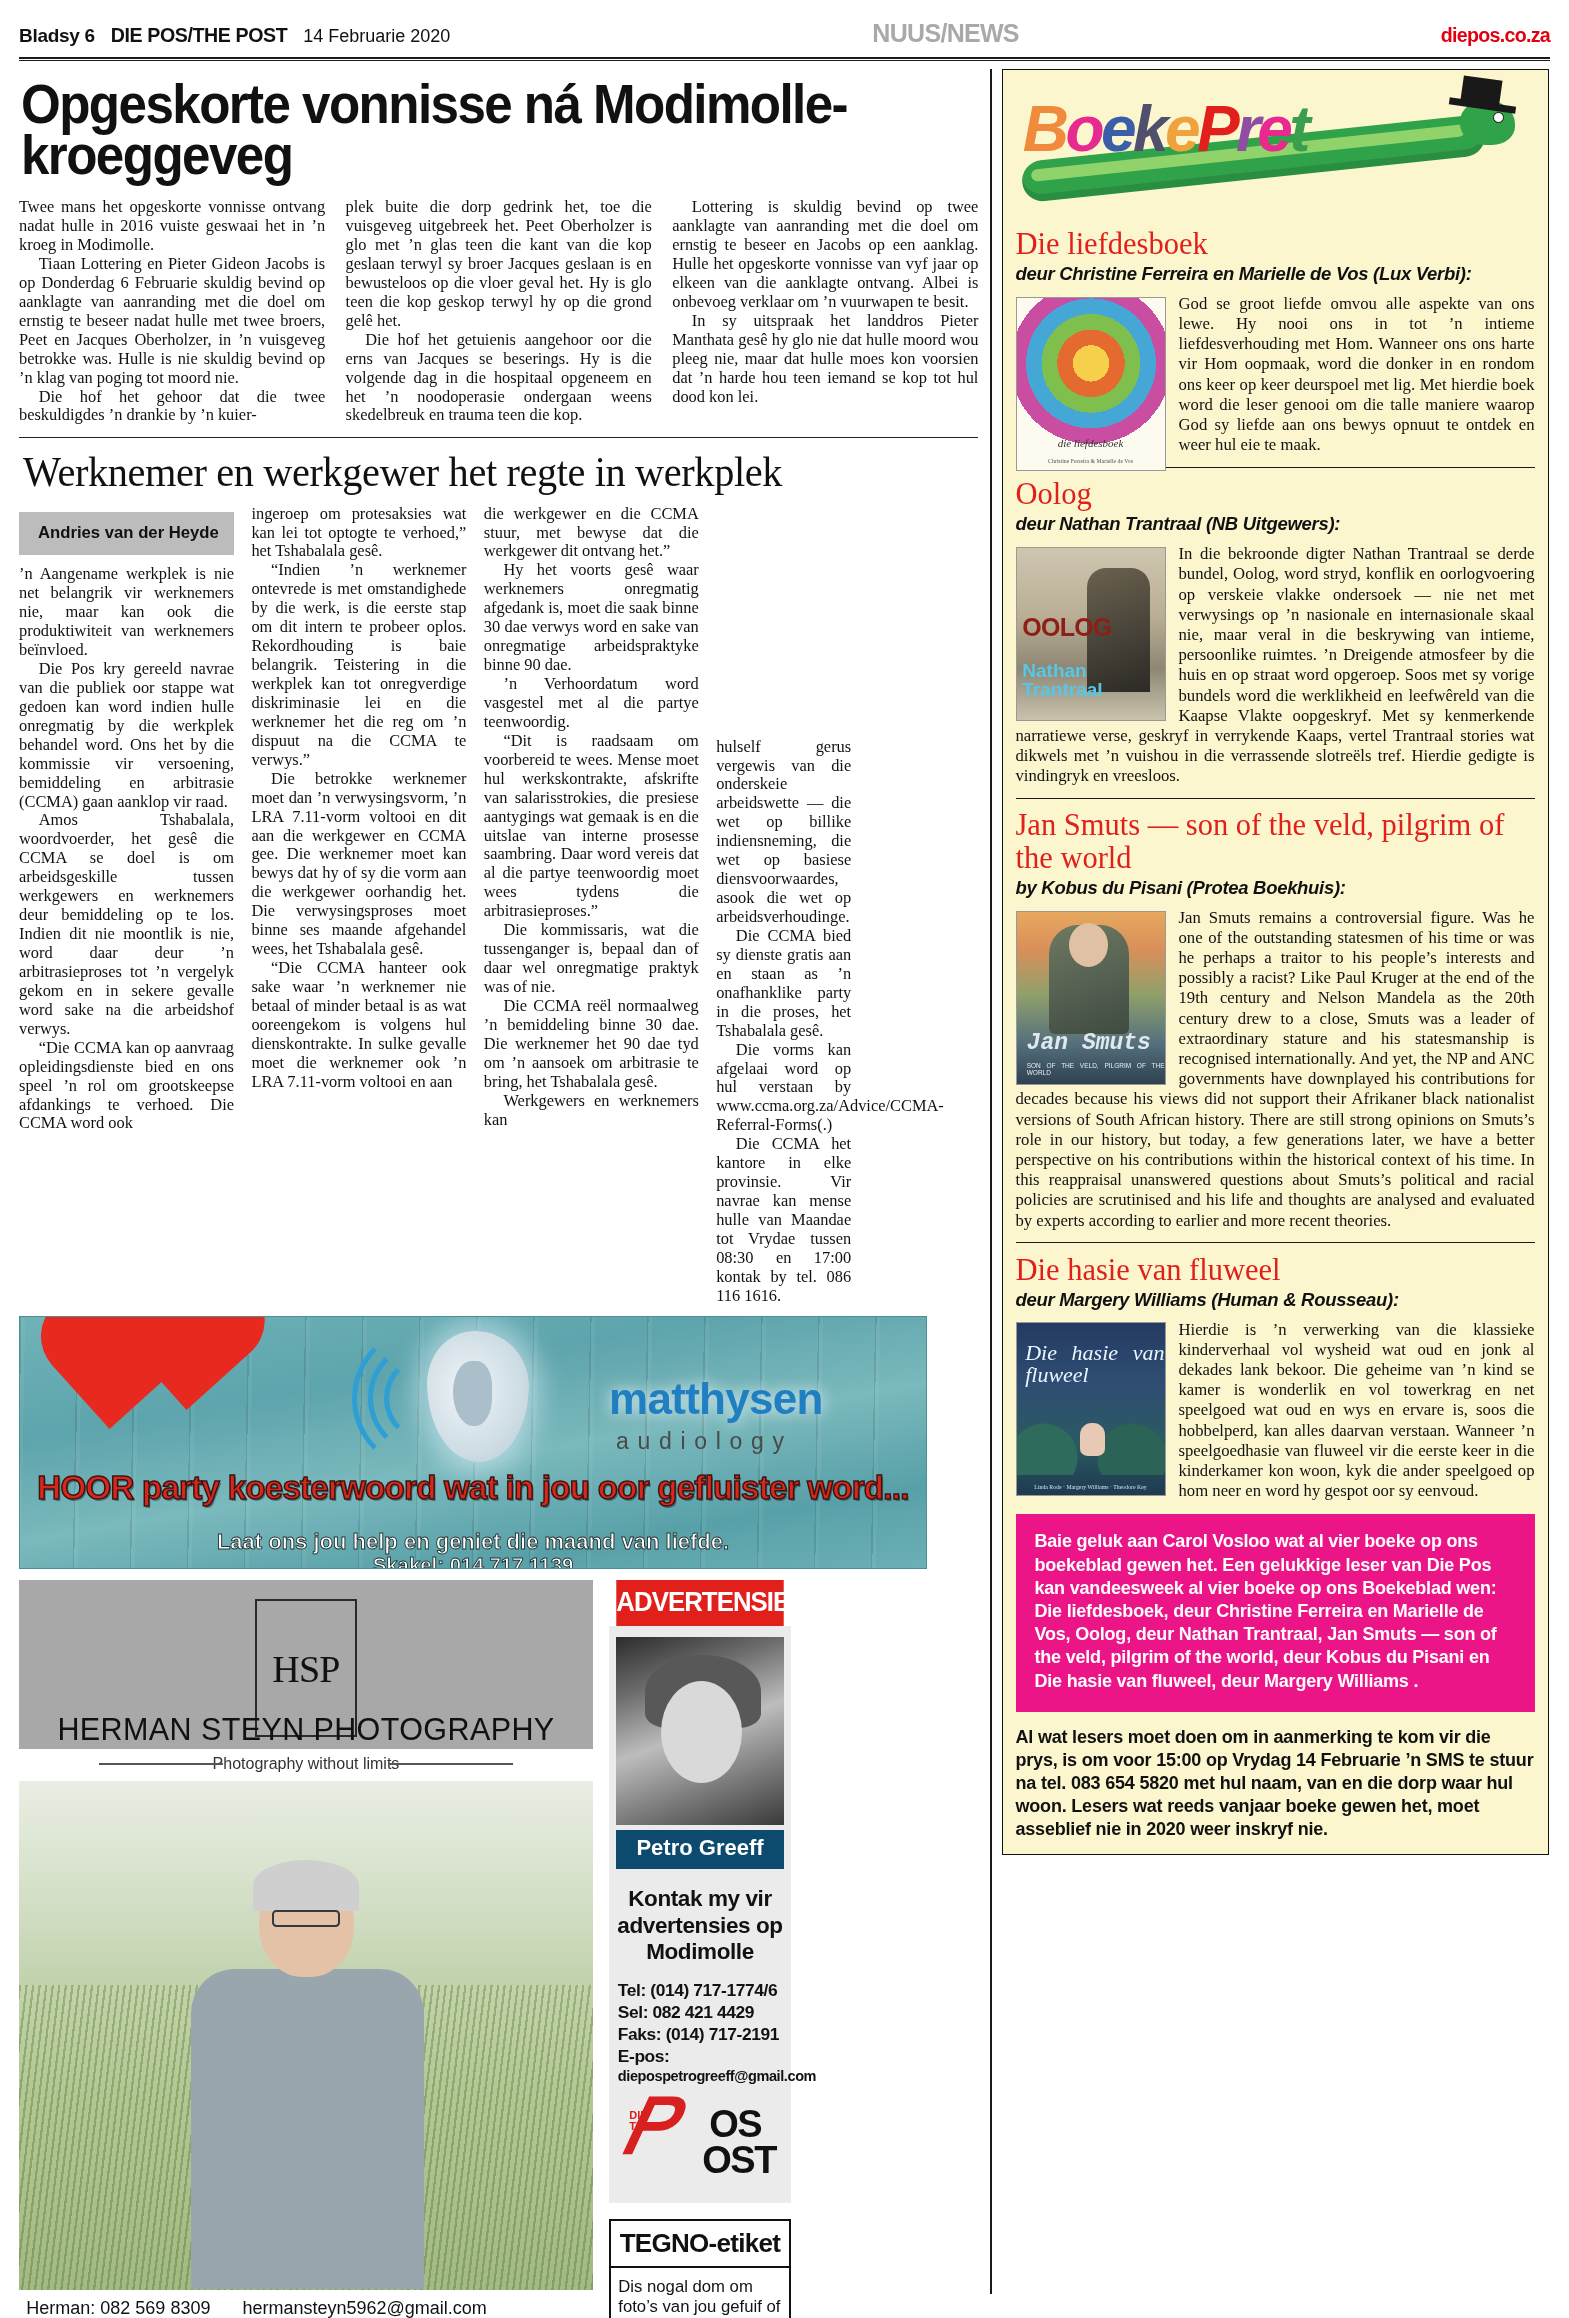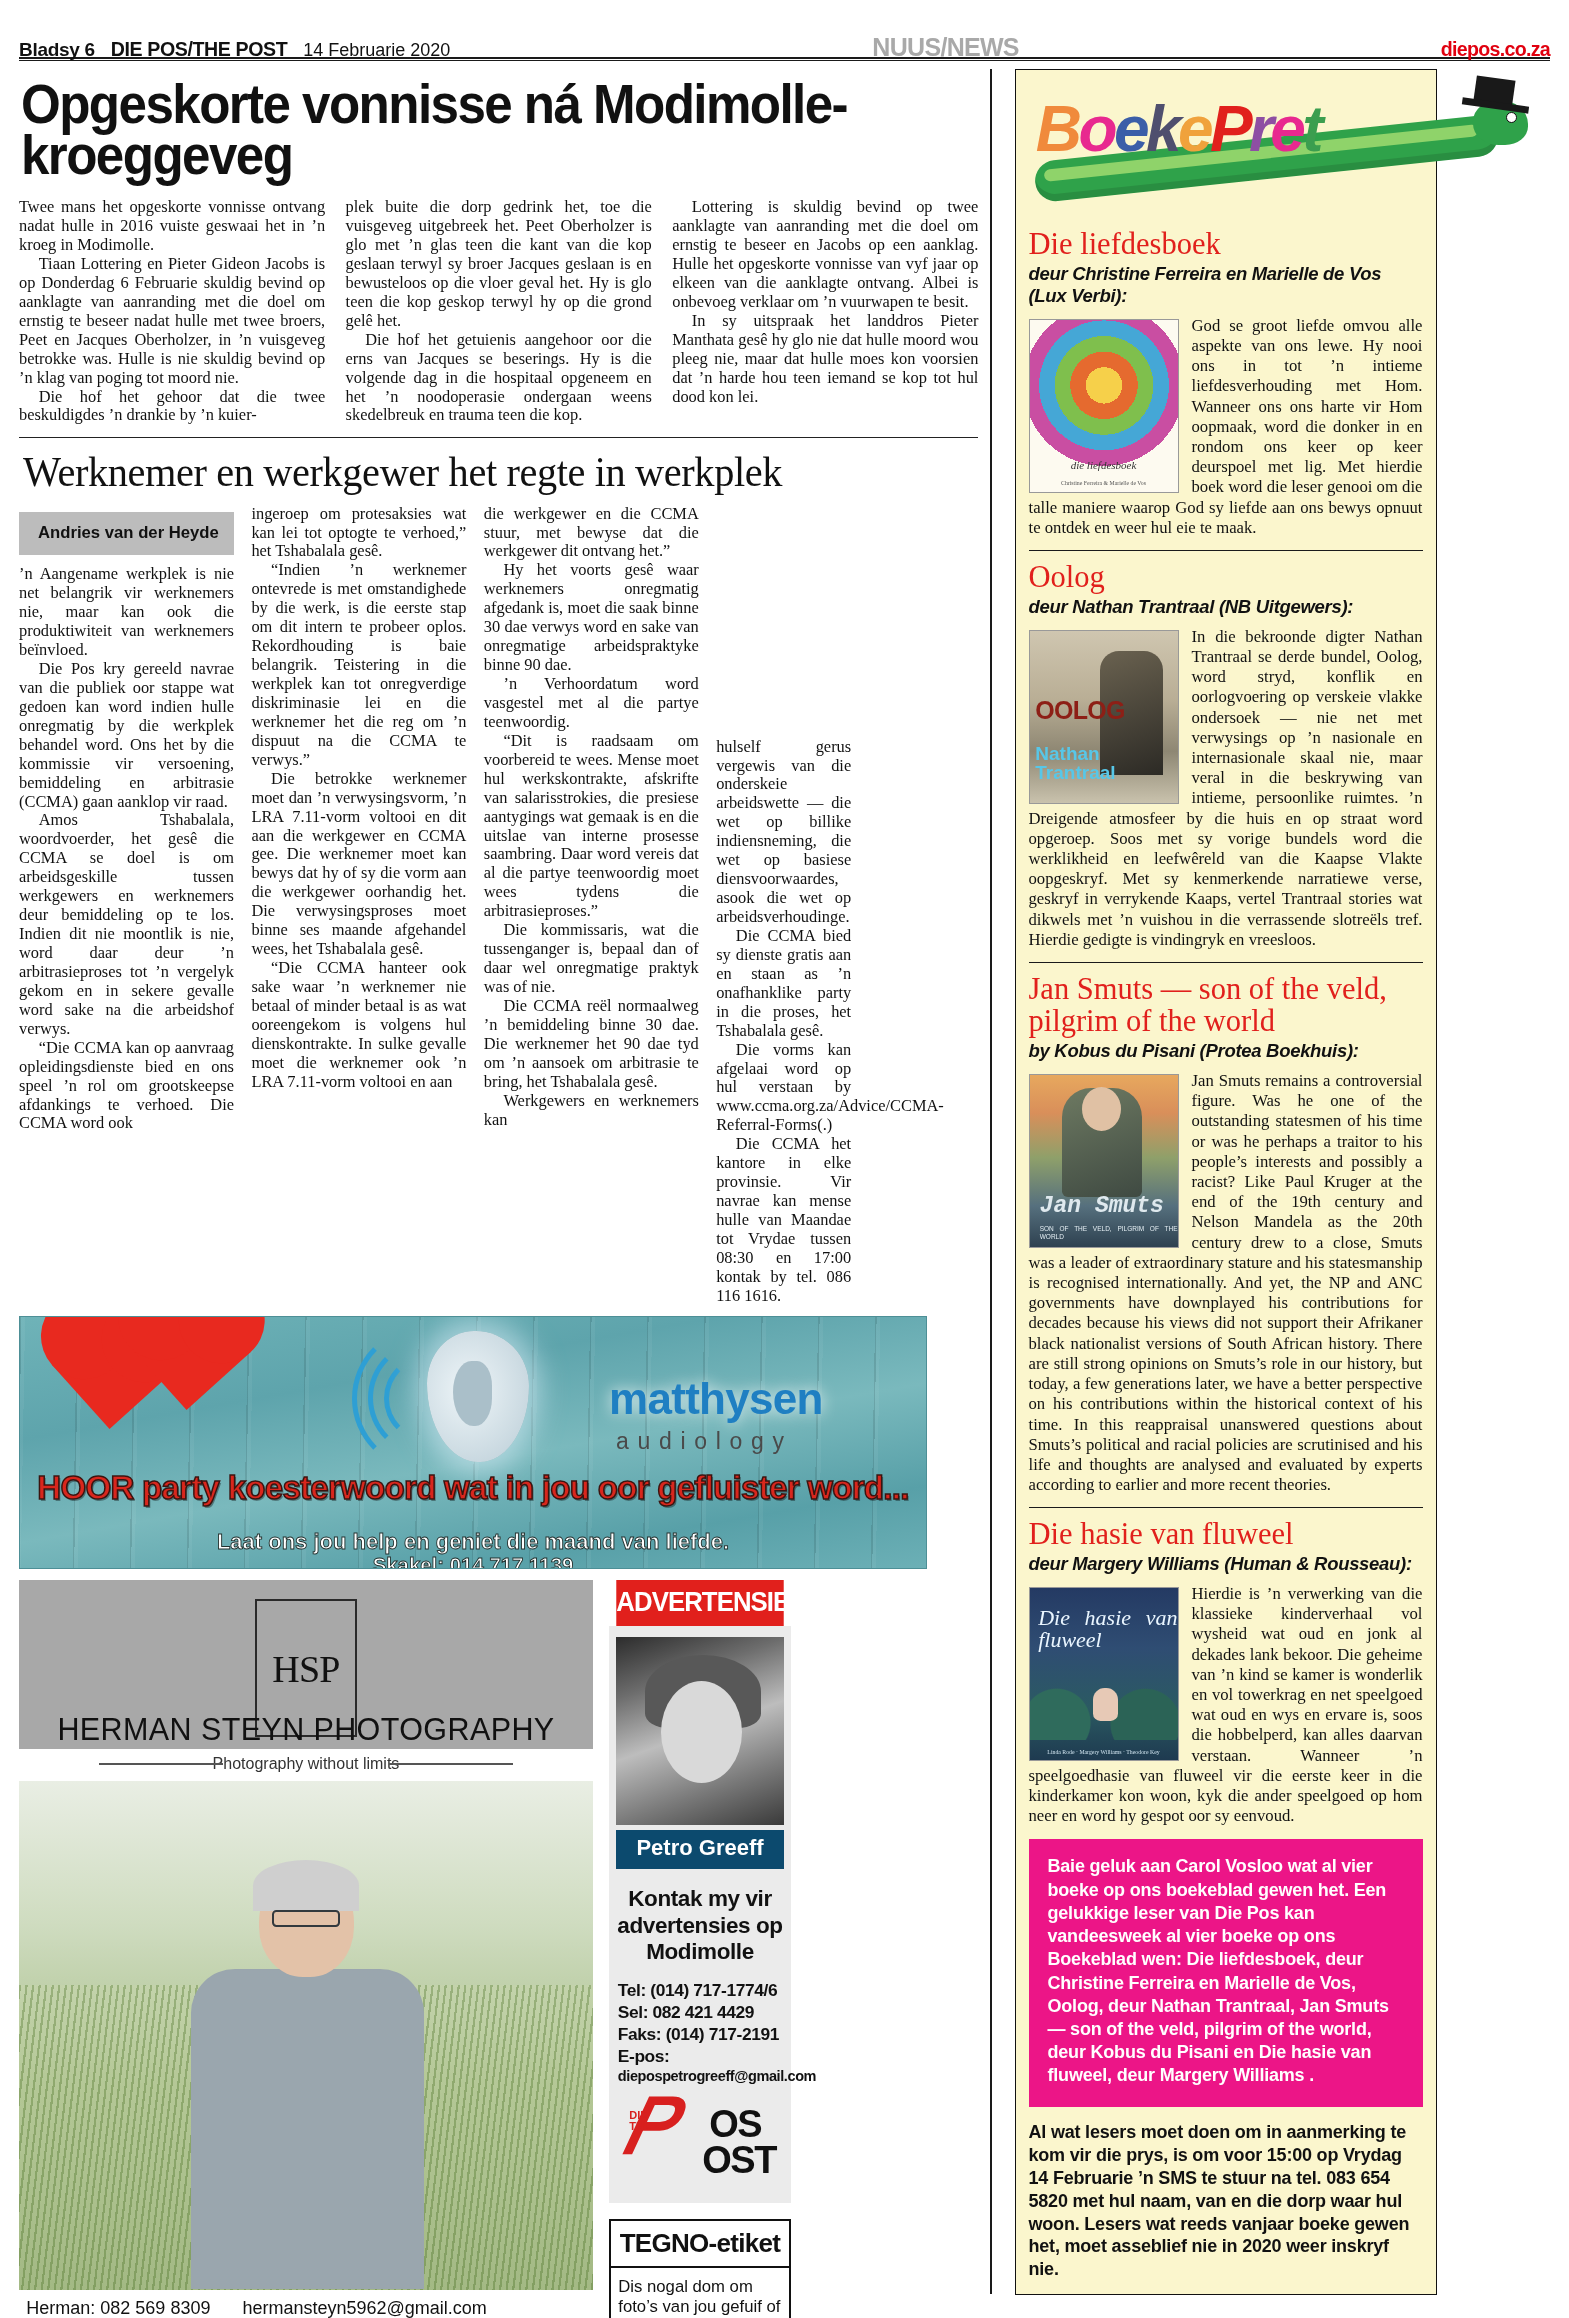--- a/index.html
+++ b/index.html
@@ -5,39 +5,39 @@
   * { box-sizing: border-box; margin:0; padding:0; }
   html,body{ background:#fff; }
   body {
     width:1569px; height:2319px;
     font-family:"Liberation Serif", serif;
     color:#111; position:relative; overflow:hidden;
   }
   .page { width:1569px; height:2319px; position:relative; padding:0 19px; }
 
   
-  .masthead{ display:flex; align-items:baseline; height:54px; padding-top:33px; }
+  .masthead{ display:flex; align-items:baseline; height:54px; padding-top:19px; }
   .mh-left{ display:flex; align-items:baseline; gap:16px; font-family:"Liberation Sans", sans-serif; }
   .mh-folio{ font-weight:bold; font-size:19px; letter-spacing:-0.3px; }
   .mh-paper{ font-weight:bold; font-size:19.6px; letter-spacing:-0.4px; }
   .mh-date{ font-size:18px; font-weight:normal; }
   .mh-center{ flex:1; text-align:center; }
   .mh-section{
     font-family:"Liberation Sans", sans-serif; font-weight:bold;
     font-size:25px; color:#a9a9a9; letter-spacing:-0.7px;
   }
   .mh-right{ font-family:"Liberation Sans", sans-serif; font-weight:bold;
     font-size:19.6px; color:#e1000f; letter-spacing:-0.7px; }
   .mh-rule{ border-top:2.9px solid #1a1a1a; border-bottom:0.7px solid #1a1a1a; height:4.4px; margin-top:2.9px; }
 
   
   .body-grid{ display:flex; margin-top:7.3px; height:2225px; }
   .left-col{ width:971px; padding-right:11.6px; position:relative; }
   .divider-v{ width:1.5px; background:#1a1a1a; margin:0 0px; align-self:stretch; }
-  .right-col{ width:445px; padding-left:23px; position:relative; }
+  .right-col{ width:557px; padding-left:10px; position:relative; }
 
   
   .headline1{
     font-family:"Liberation Sans", sans-serif;
     font-weight:bold; font-size:55px; line-height:.94;
     letter-spacing:-1.7px; transform:scaleX(.93); transform-origin:left top;
     margin:10.2px 0 0 1.5px;
   }
   .cols3{ display:flex; gap:20.4px; margin-top:16px; }
   .cols3 > div{ flex:1; }

